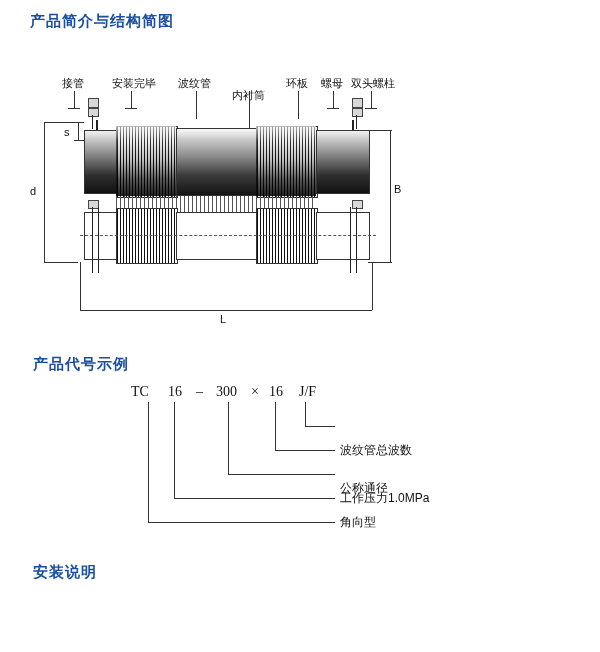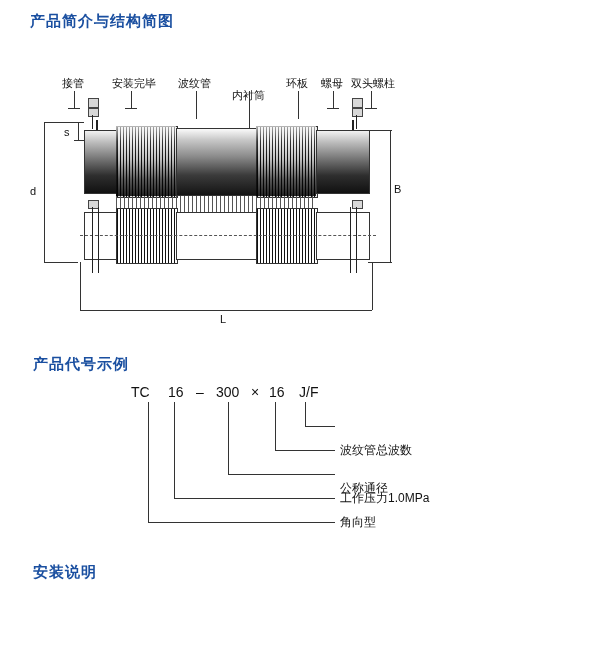--- a/index.html
+++ b/index.html
@@ -117,21 +117,21 @@
     left: 0;
     top: 378px;
     width: 600px;
     height: 170px;
     font-size: 13px;
     color: #111;
   }
   .code-token {
     position: absolute;
     white-space: nowrap;
-    font-family: Liberation Sans, sans-serif;
+    font-family: Liberation Serif, serif;
     font-size: 14px;
   }
   .code-note {
     position: absolute;
     white-space: nowrap;
     font-size: 12px;
     color: #111;
   }
   .vline { position: absolute; width: 1px; background: #333; }
   .hrule { position: absolute; height: 1px; background: #333; }

